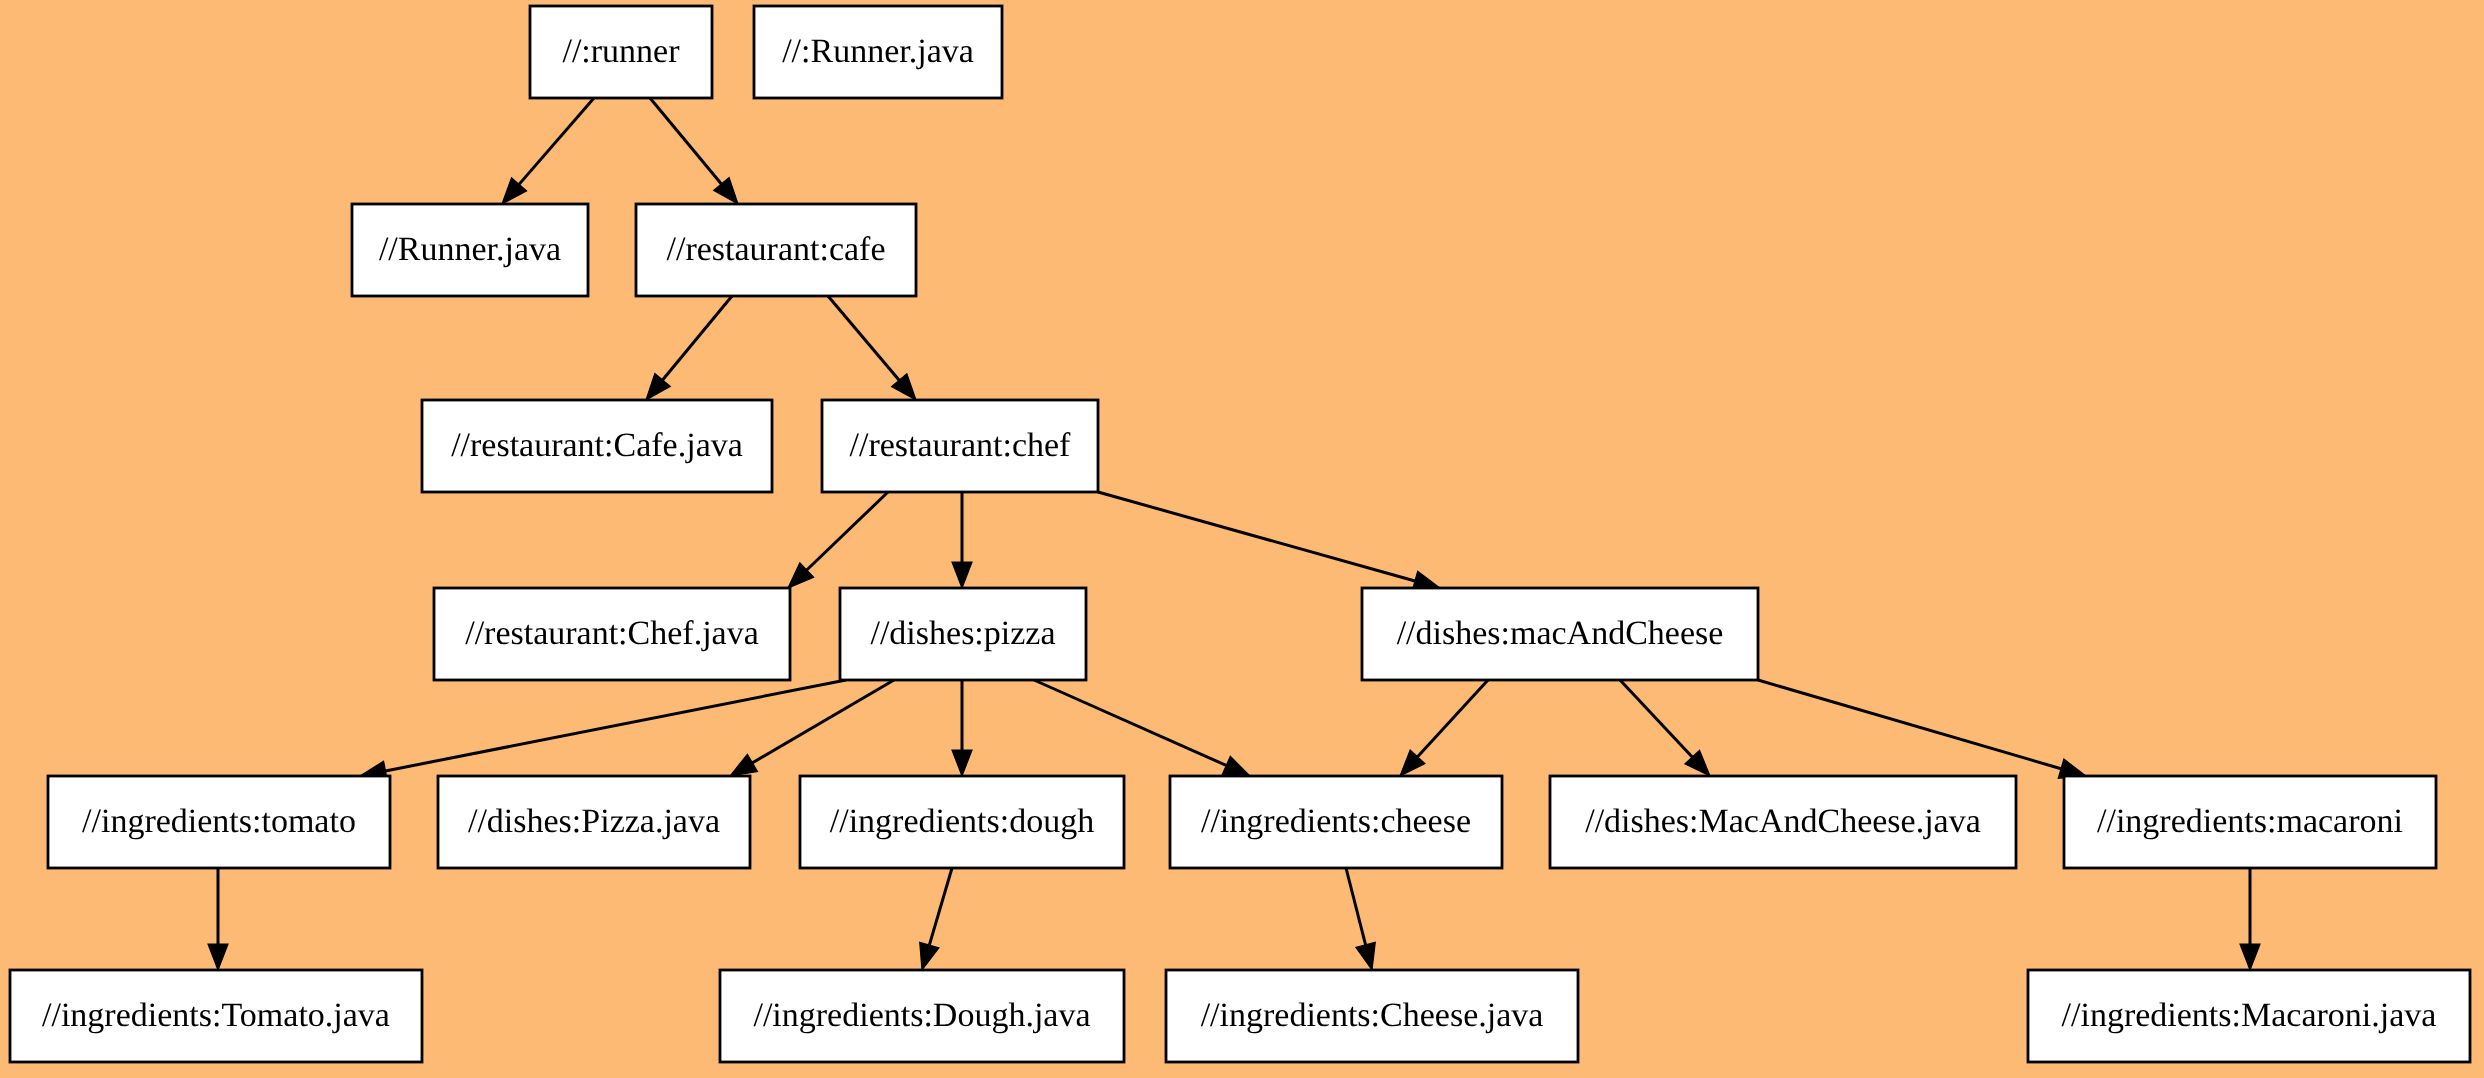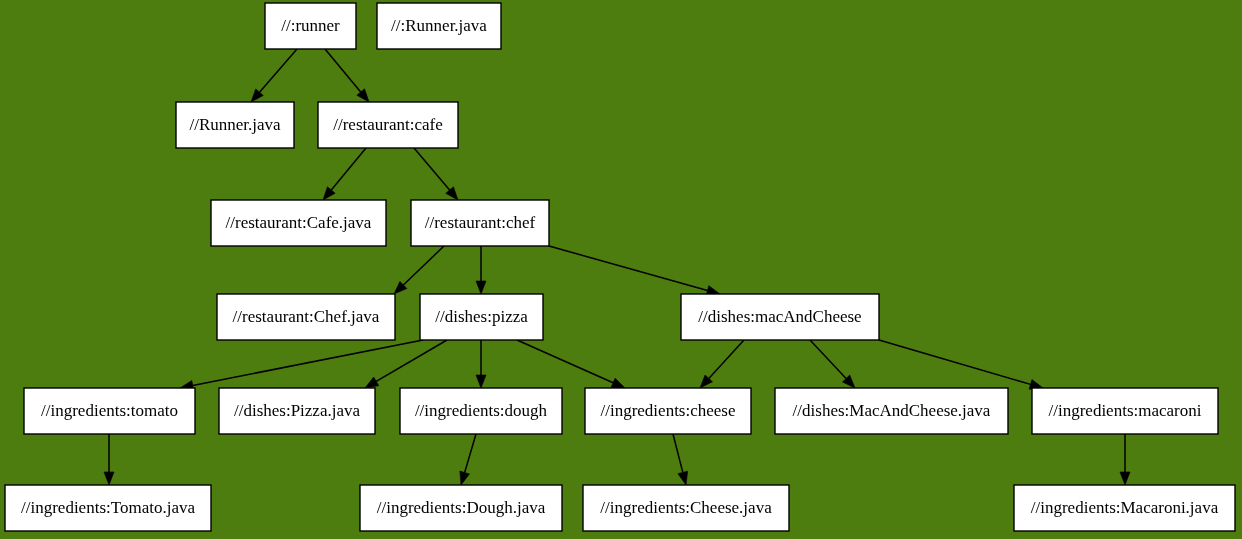--- a/index.html
+++ b/index.html
@@ -4,21 +4,21 @@
 <style>
   html, body {
     margin: 0;
     padding: 0;
     background: #ffffff;
   }
   #graph-root {
     position: relative;
     width: 1242px;
     height: 539px;
-    background: #4d7c0f;
+    background: #fdba74;
     overflow: hidden;
     font-family: "Liberation Serif", "DejaVu Serif", serif;
   }
   #graph-svg {
     position: absolute;
     left: 0;
     top: 0;
     width: 1242px;
     height: 539px;
     display: block;

